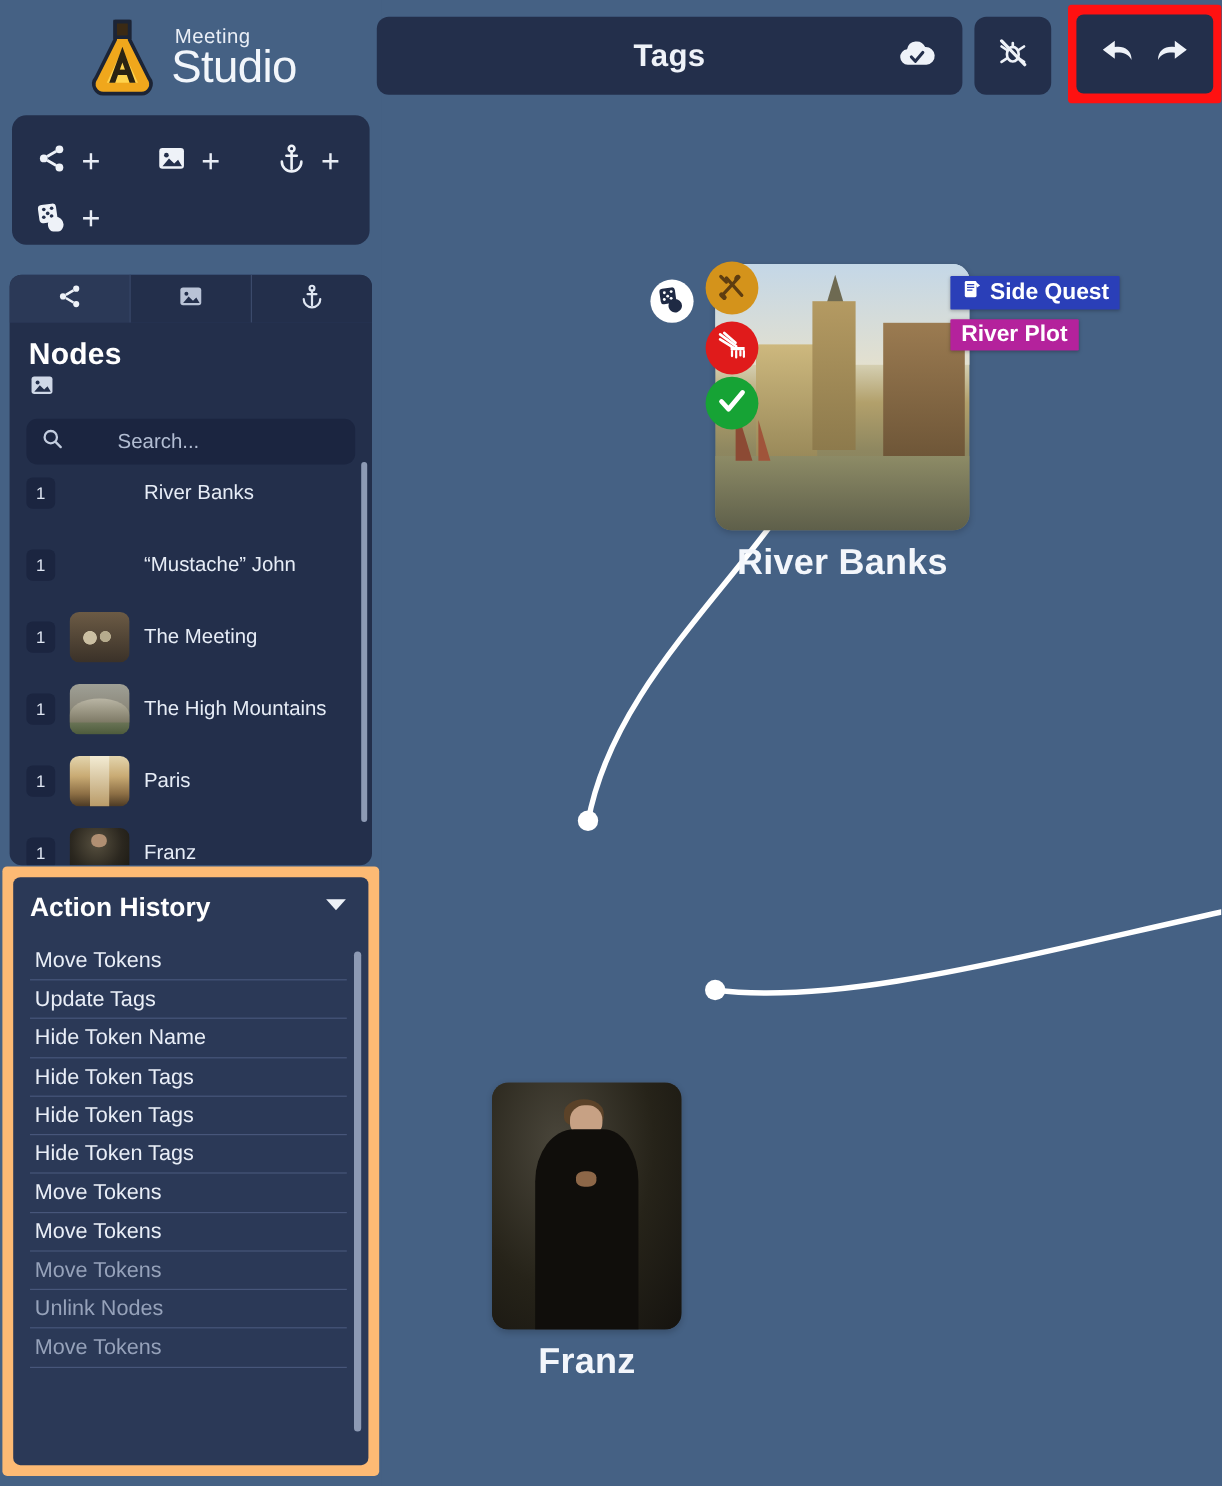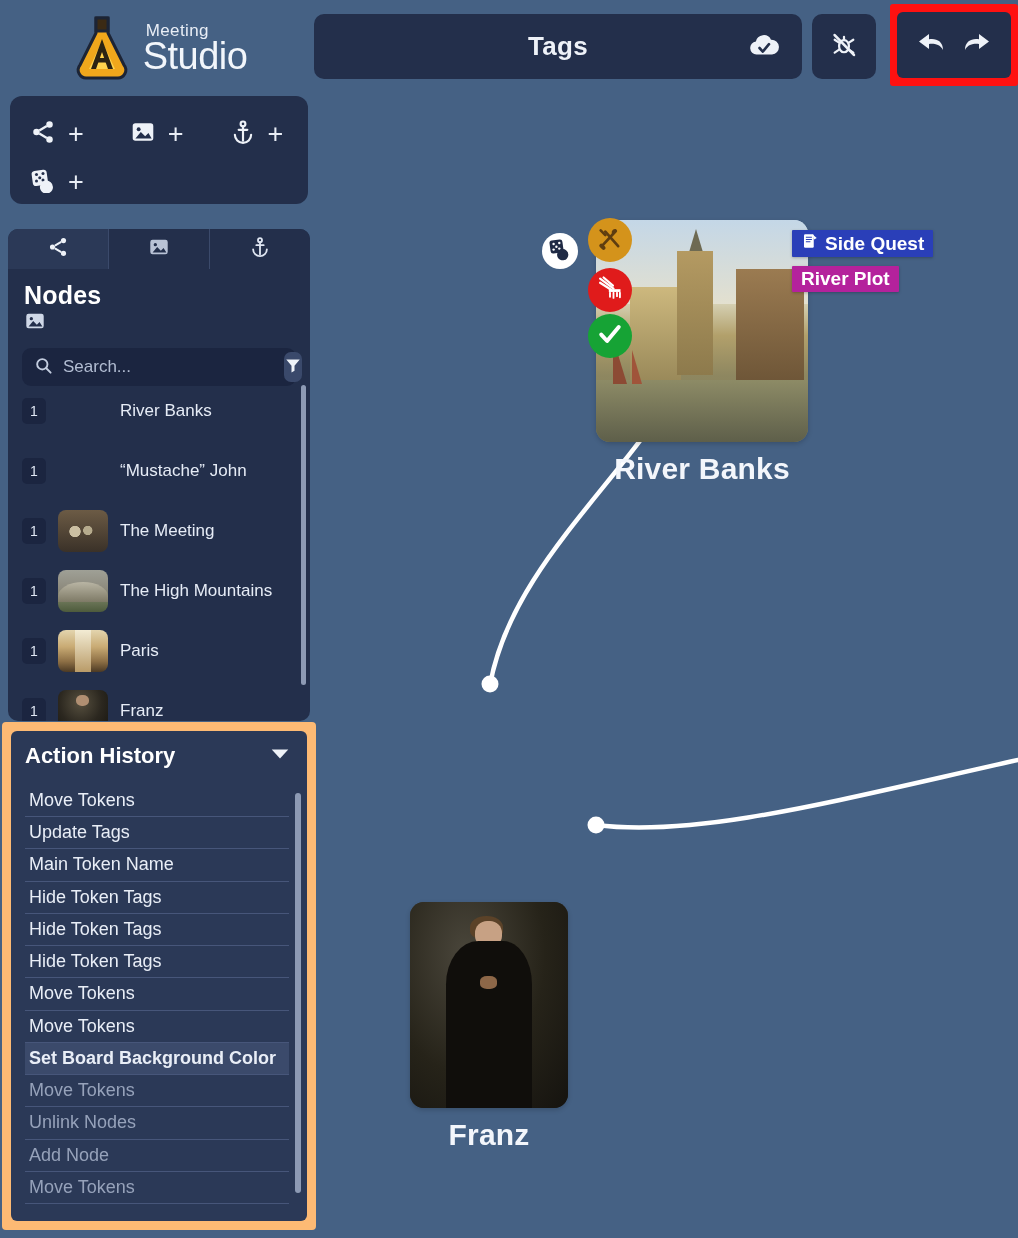--- a/index.html
+++ b/index.html
@@ -73,21 +73,21 @@
   }
   #nodes-header {
     display: flex; align-items: flex-start; justify-content: space-between;
     padding: 12px 16px 6px 16px;
     flex-direction: column;
   }
   #nodes-title { font-size: 25px; color: #fff; font-weight: 700; letter-spacing: .2px; }
   #search-row {
     margin: 6px 14px 0 14px; height: 38px;
     background: #1b2540; border-radius: 9px;
-    display: flex; align-items: center; padding: 0 6px 0 12px;
+    display: flex; align-items: center; padding: 0 6px 0 12px; gap: 35px;
   }
   #search-input {
     flex: 1; background: transparent; border: none; outline: none;
     color: #c8d2e4; font-size: 17px; font-family: "Liberation Sans", sans-serif;
     padding-left: 10px;
   }
   #search-input::placeholder { color: #b2bdd2; }
   #filter-btn {
     width: 32px; height: 30px; background: #3a496b; border-radius: 7px;
     display: flex; align-items: center; justify-content: center; cursor: pointer;
@@ -459,30 +459,28 @@
         <span id="ah-title">Action History</span>
         <span>
           <svg width="22" height="16" viewBox="0 0 24 16" fill="#eef2f8">
             <path d="M3 3 h18 l-9 10 z"></path>
           </svg>
         </span>
       </div>
       <div id="ah-list">
           <div class="ah-item">Move Tokens</div>
           <div class="ah-item">Update Tags</div>
-          <div class="ah-item">Main Token Name</div>
+          <div class="ah-item">Hide Token Name</div>
           <div class="ah-item">Hide Token Tags</div>
           <div class="ah-item">Hide Token Tags</div>
           <div class="ah-item">Hide Token Tags</div>
           <div class="ah-item">Move Tokens</div>
           <div class="ah-item">Move Tokens</div>
-          <div class="ah-item current">Set Board Background Color</div>
           <div class="ah-item future">Move Tokens</div>
           <div class="ah-item future">Unlink Nodes</div>
-          <div class="ah-item future">Add Node</div>
           <div class="ah-item future">Move Tokens</div>
         </div>
       <div id="ah-scrollbar"></div>
     </div>
   </div>
 </div>
 
 <div id="topbar">
 
   <div id="tags-bar">

